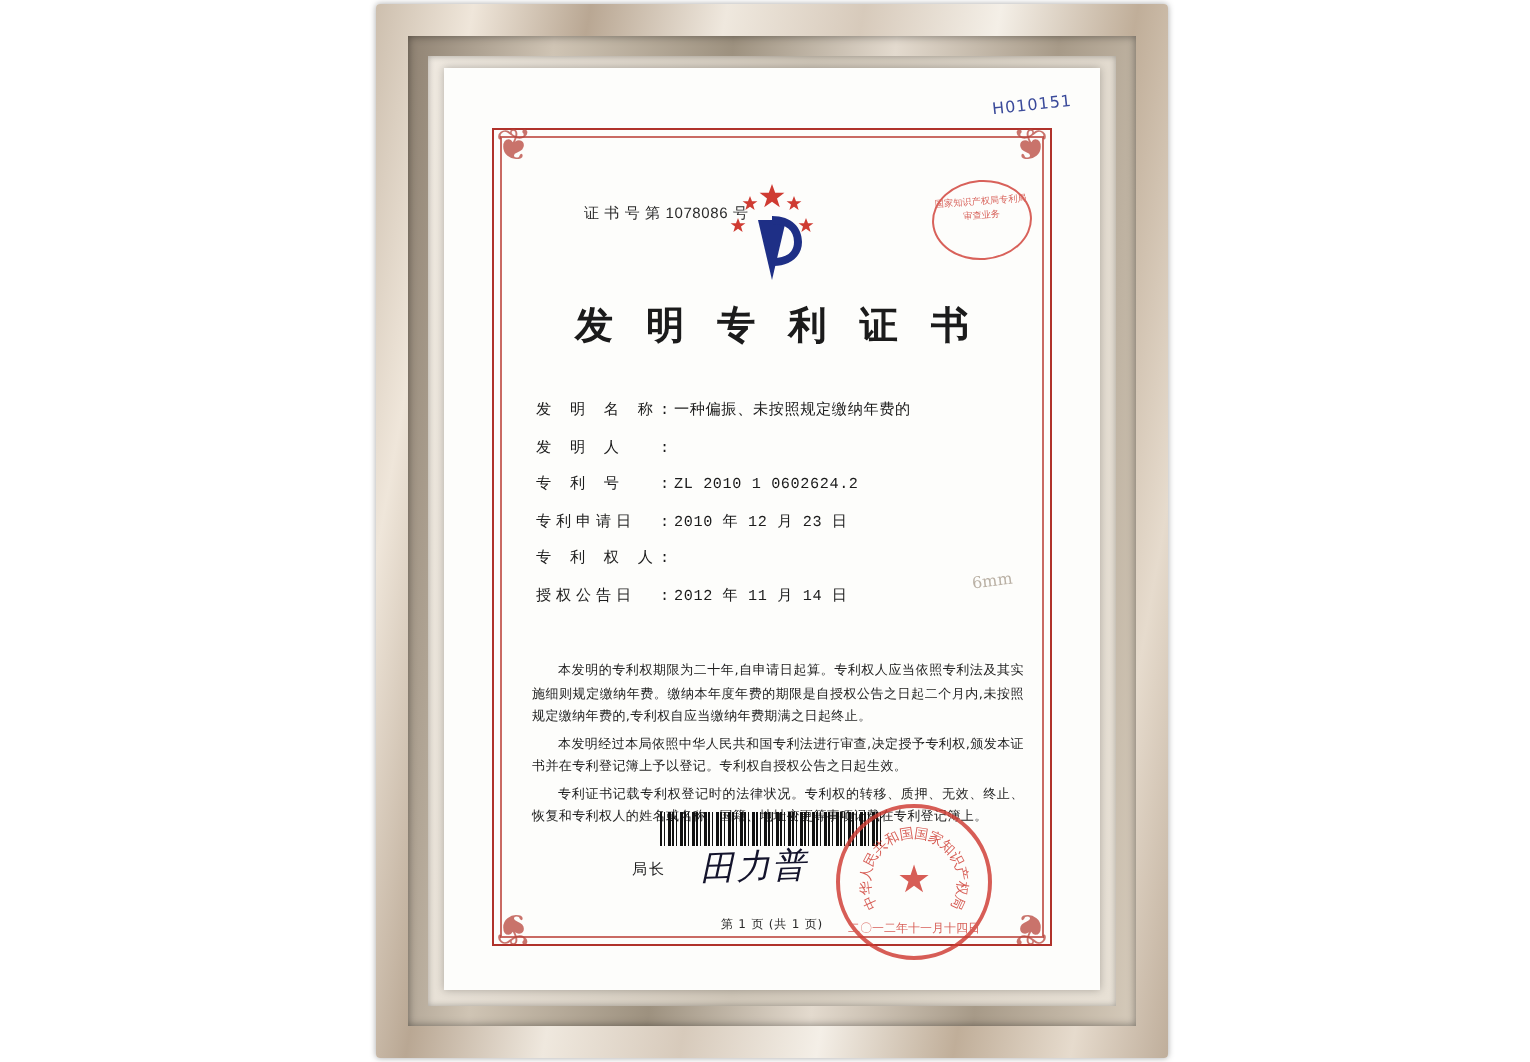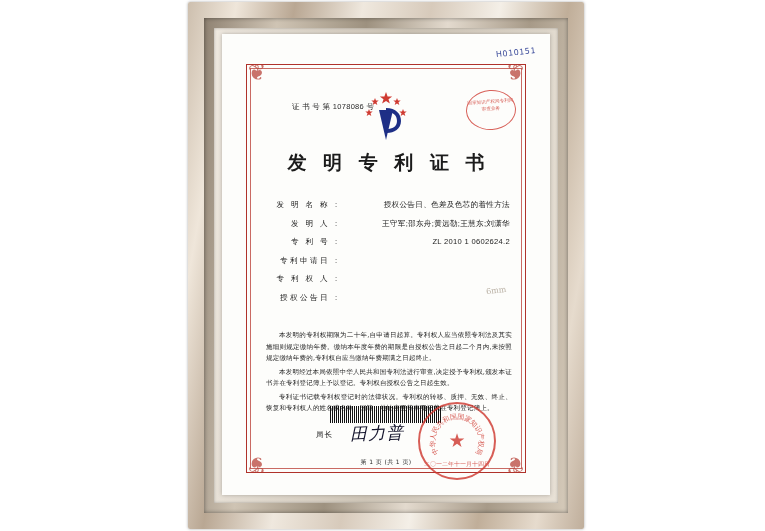--- a/index.html
+++ b/index.html
@@ -162,22 +162,21 @@
     left: 46px;
     top: 166px;
     right: 40px;
   }
   .frow {
     display: flex;
     align-items: baseline;
     margin-bottom: 8.5px;
     font-size: 7.6px;
     color: #1c1c1c;
-    font-family: Liberation Sans, sans-serif;
-    text-align: right;
+    font-family: Liberation Mono, monospace;
   }
   .flabel {
     width: 62px;
     flex: 0 0 62px;
     letter-spacing: 2.4px;
     white-space: nowrap;
   }
   .fcolon { width: 7px; flex: 0 0 7px; }
   .fvalue { flex: 1 1 auto; letter-spacing: .3px; }
 
@@ -357,43 +356,44 @@
     </div>
 
     <div class="oval-stamp">国家知识产权局专利局审查业务</div>
 
     <div class="title">发 明 专 利 证 书</div>
 
     <div class="fields">
       <div class="frow">
         <div class="flabel">发 明 名 称</div>
         <div class="fcolon">:</div>
-        <div class="fvalue">授权公告日、色差及色芯的着性方法</div>
+        <div class="fvalue">一种偏振、未按照规定缴纳年费的</div>
       </div>
       <div class="frow">
         <div class="flabel">发 明 人</div>
         <div class="fcolon">:</div>
-        <div class="fvalue">王守军;邵东舟;黄远勒;王慧东;刘潇华</div>
       </div>
       <div class="frow">
         <div class="flabel">专 利 号</div>
         <div class="fcolon">:</div>
         <div class="fvalue">ZL 2010 1 0602624.2</div>
       </div>
       <div class="frow">
         <div class="flabel">专利申请日</div>
         <div class="fcolon">:</div>
+        <div class="fvalue">2010 年 12 月 23 日</div>
       </div>
       <div class="frow">
         <div class="flabel">专 利 权 人</div>
         <div class="fcolon">:</div>
       </div>
       <div class="frow">
         <div class="flabel">授权公告日</div>
         <div class="fcolon">:</div>
+        <div class="fvalue">2012 年 11 月 14 日</div>
       </div>
     </div>
 
     <div class="pencil">6mm</div>
 
     <div class="body-text">
       <p>本发明的专利权期限为二十年,自申请日起算。专利权人应当依照专利法及其实施细则规定缴纳年费。缴纳本年度年费的期限是自授权公告之日起二个月内,未按照规定缴纳年费的,专利权自应当缴纳年费期满之日起终止。</p>
       <p>本发明经过本局依照中华人民共和国专利法进行审查,决定授予专利权,颁发本证书并在专利登记簿上予以登记。专利权自授权公告之日起生效。</p>
       <p>专利证书记载专利权登记时的法律状况。专利权的转移、质押、无效、终止、恢复和专利权人的姓名或名称、国籍、地址变更等事项记载在专利登记簿上。</p>
     </div>

